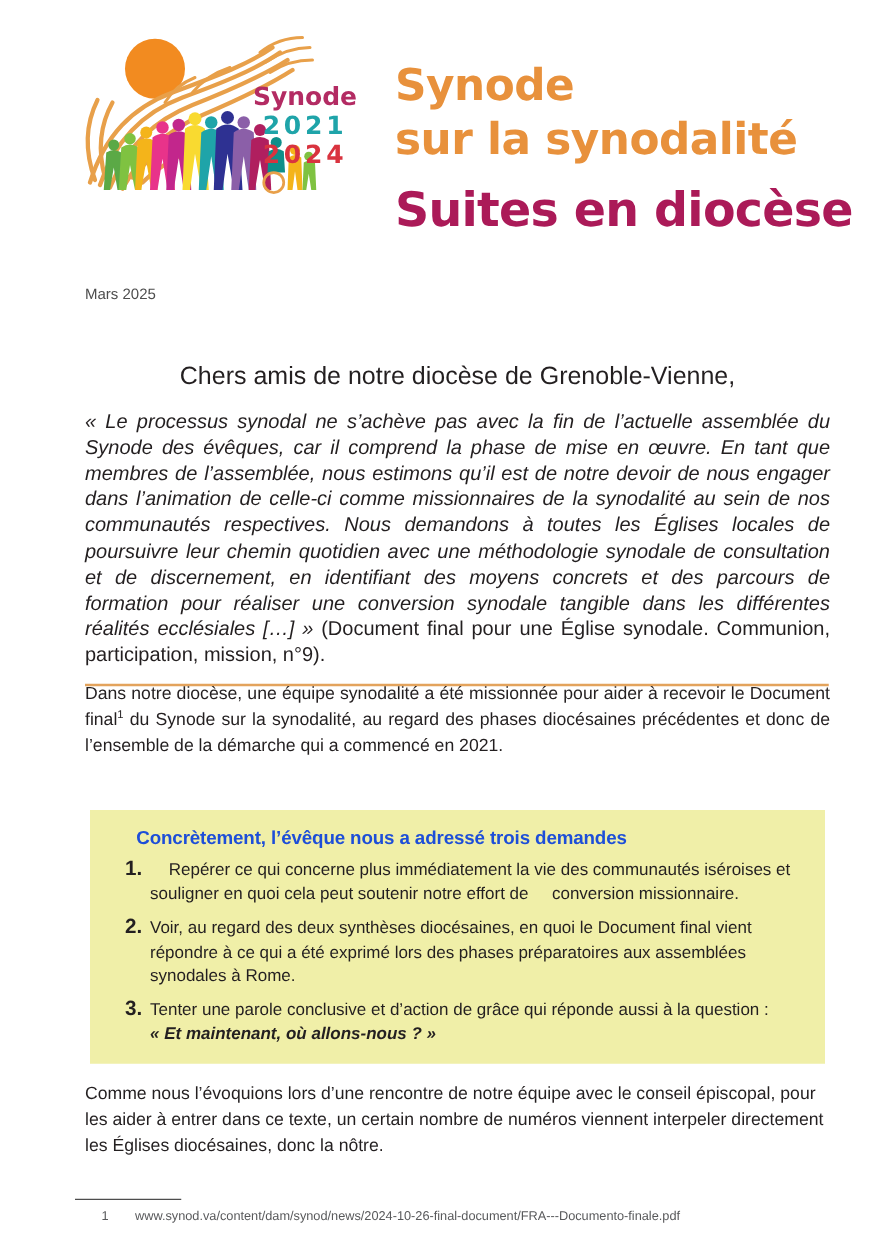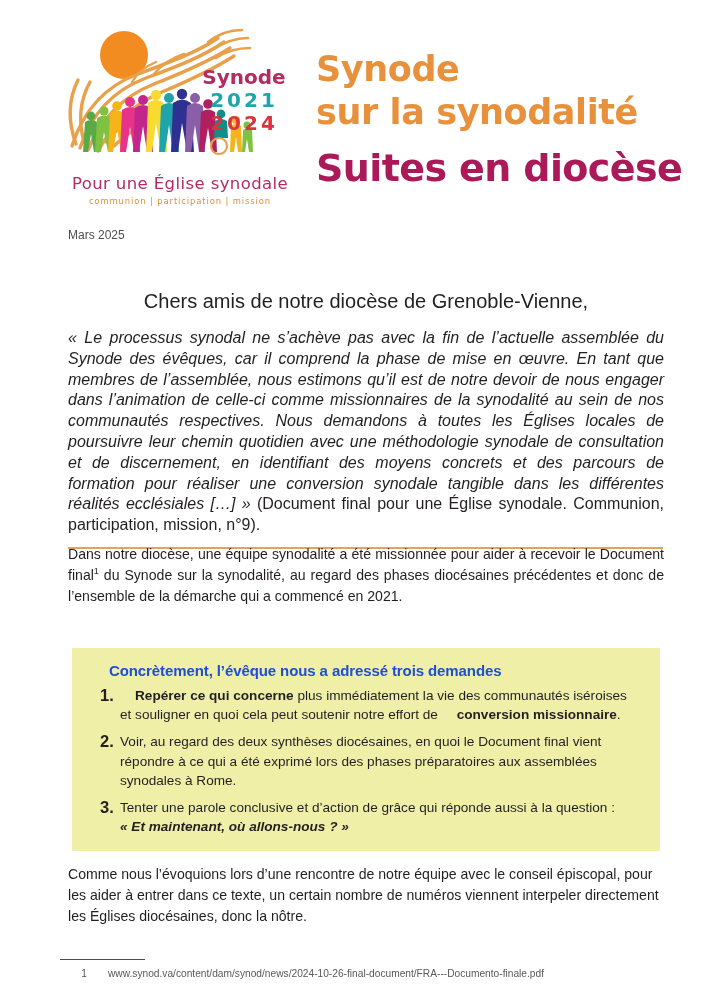--- a/index.html
+++ b/index.html
@@ -173,21 +173,21 @@
     font-weight: bold;
     line-height: 19px;
     color: #231f20;
   }
   .demand-text {
     flex: 1 1 auto;
     font-size: 13.6px;
     line-height: 19.2px;
     color: #231f20;
   }
-  .demand-text b { font-weight: bold; padding-left: 15px; }
+  .demand-text b { font-weight: normal; padding-left: 15px; }
   .demand-text .qi {
     font-style: italic;
     font-weight: bold;
   }
 
   
   .para-closing {
     position: absolute;
     left: 68px;
     top: 864px;
@@ -306,24 +306,20 @@
         <g fill="#7FC241">
           <circle cx="189" cy="103" r="3.6"></circle>
           <path d="M185 108 q4 -3 9 0 l1 22 h-4 l-2 -13 -2 13 h-3 z"></path>
         </g>
       </g>
 
       <text x="186" y="62" text-anchor="middle" font-family="DejaVu Sans, sans-serif" font-size="20" font-weight="bold" fill="#B32B63">Synode</text>
       <text x="186" y="85" text-anchor="middle" font-family="DejaVu Sans, sans-serif" font-size="20" font-weight="bold" letter-spacing="3" fill="#1FA4A9">2021</text>
       <text x="186" y="108" text-anchor="middle" font-family="DejaVu Sans, sans-serif" font-size="20" font-weight="bold" letter-spacing="3" fill="#D9333F">2024</text>
     </svg>
-    <div class="logo-tagline">
-      <span class="t1">Pour une Église synodale</span>
-      <span class="t2">communion  |  participation  |  mission</span>
-    </div>
   </div>
 
   <div class="title-block">
     <div class="title-orange">
       <span>Synode</span>
       <span class="l2">sur la synodalité</span>
     </div>
     <div class="title-magenta">Suites en diocèse</div>
   </div>
 

